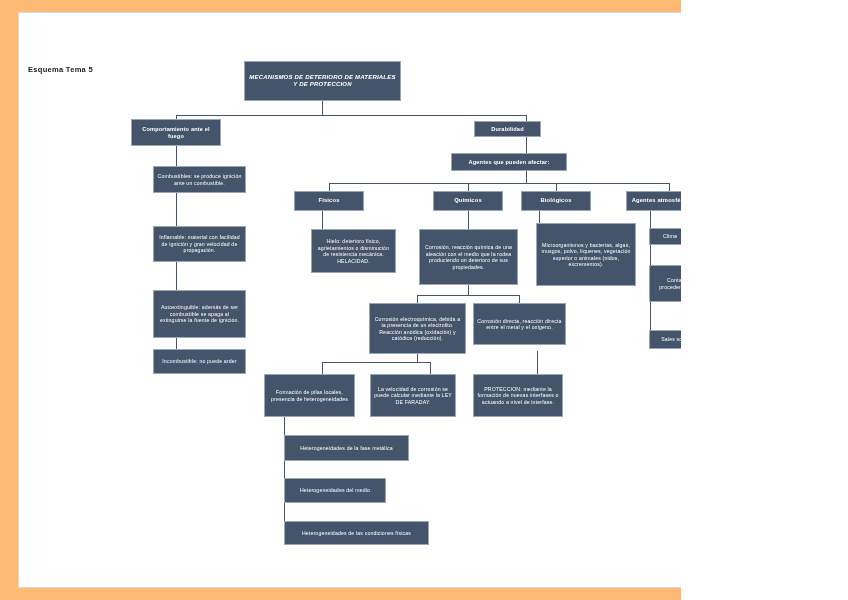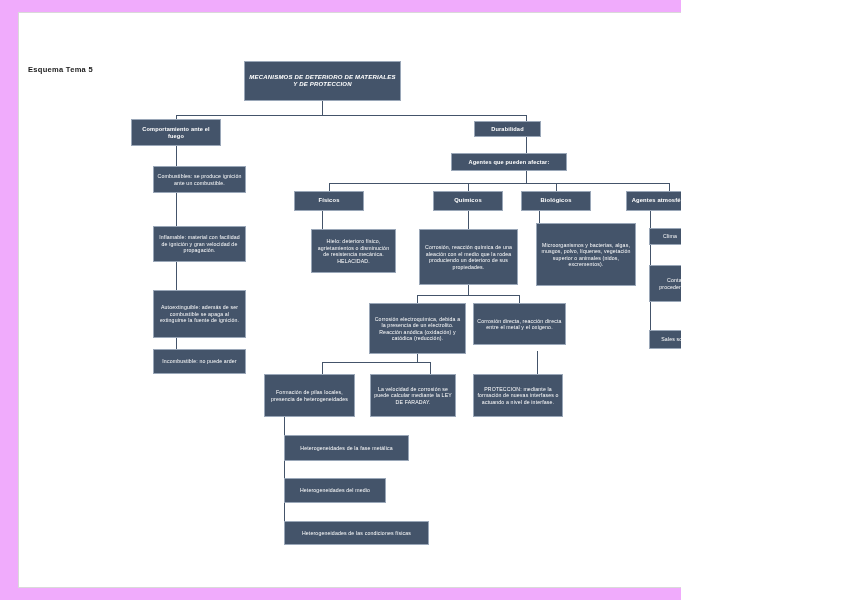--- a/index.html
+++ b/index.html
@@ -7,21 +7,21 @@
     padding: 0;
     background: #ffffff;
   }
   body {
     font-family: "Liberation Sans", sans-serif;
   }
   #page {
     position: relative;
     width: 681px;
     height: 600px;
-    background: #f0abfc;
+    background: #fdba74;
     overflow: hidden;
   }
   #canvas {
     position: absolute;
     left: 18px;
     top: 12px;
     width: 812px;
     height: 576px;
     border: 1px solid #d9d9d9;
     background: #ffffff;

